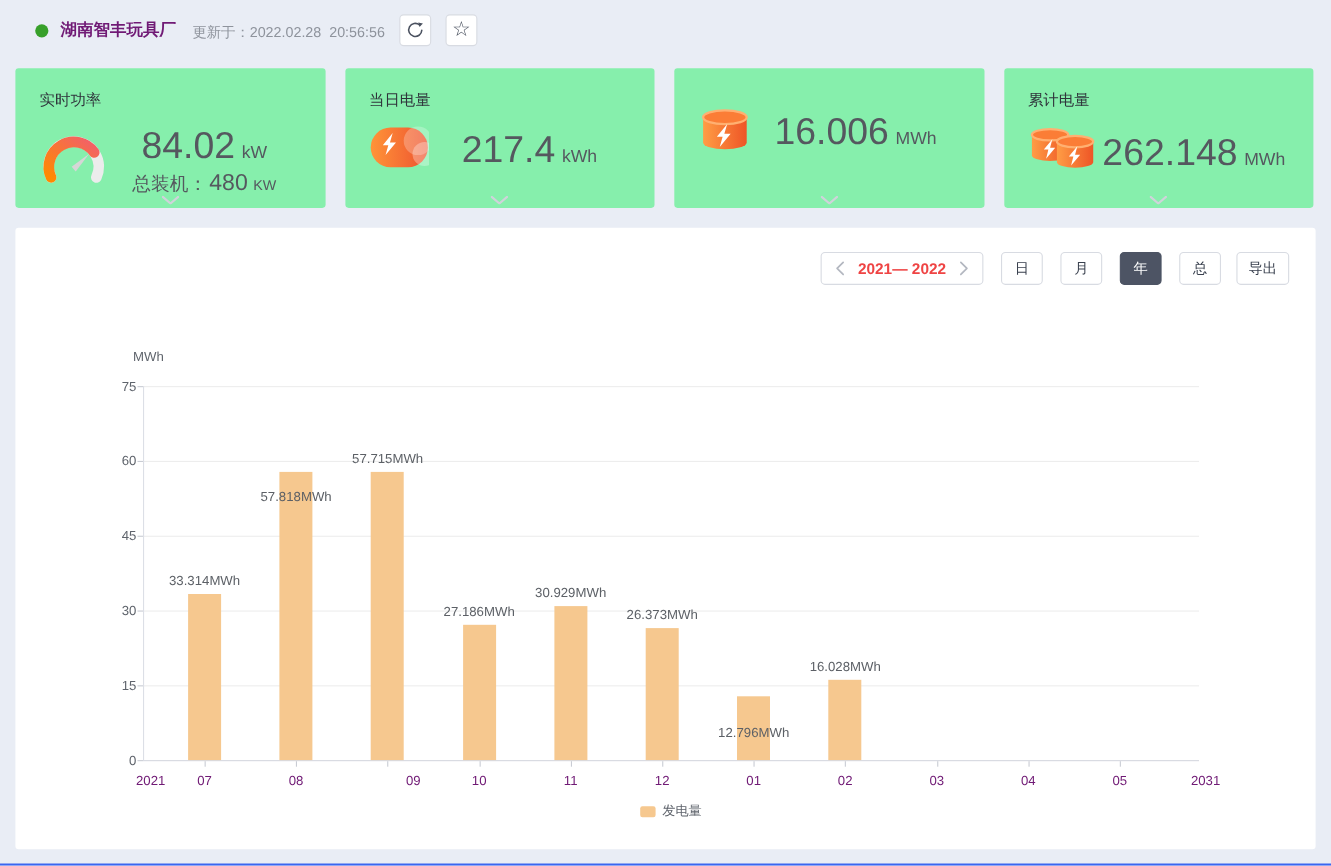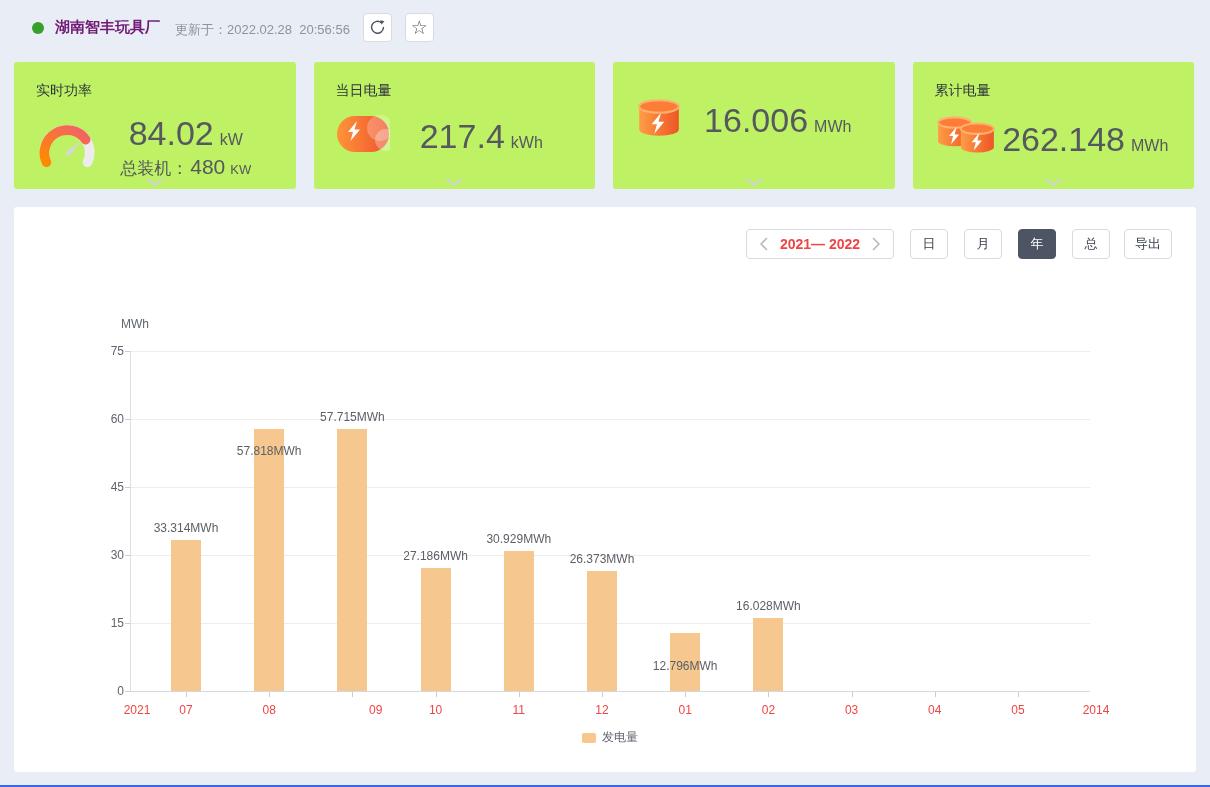--- a/index.html
+++ b/index.html
@@ -18,21 +18,21 @@
   .updated { margin-left:15px; margin-top:4px; font-size:13px; color:#8e939c; white-space:pre; }
   .icon-btn { width:29px; height:29px; margin-left:13px; background:#fff;
     border:1px solid #d8dbe2; border-radius:4px; display:flex; align-items:center;
     justify-content:center; cursor:pointer; color:#4b5260; }
   .icon-btn:first-of-type { margin-left:18px; }
   .star-glyph { font-size:19px; line-height:1; color:#4b5260; }
 
   
   .stats { position:absolute; top:62px; left:14px; width:1180px;
     display:grid; grid-template-columns:repeat(4,1fr); gap:18px; }
-  .card { position:relative; background:#bef264; border-radius:3px; height:127px; padding:20px 22px 0; }
+  .card { position:relative; background:#86efac; border-radius:3px; height:127px; padding:20px 22px 0; }
   .card-label { font-size:14px; color:#2f343b; }
   .card-body { display:flex; align-items:center; margin-top:14px; }
   .card-icon { flex:0 0 auto; }
   .card-value-block { flex:1; display:flex; flex-direction:column; align-items:center; }
   .value-line { display:flex; align-items:baseline; }
   .big-num { font-size:34px; color:#55585f; }
   .unit { font-size:16px; color:#55585f; margin-left:6px; }
   .sub-line { display:flex; align-items:baseline; margin-top:2px; color:#55585f; }
   .sub-label { font-size:17px; }
   .sub-num { font-size:21px; margin-left:2px; }
@@ -57,21 +57,21 @@
   .tbtn.export { margin-left:14px; }
 
   
   #chart { position:absolute; left:0; top:110px; width:1182px; height:450px; }
   .gridline { position:absolute; height:1px; background:#ededed; }
   .gridline.axis { background:#d5d8df; }
   .yaxis-line { position:absolute; width:1px; background:#dcdfe6; }
   .ytick { position:absolute; width:5px; height:1px; background:#c9ccd4; }
   .xtick { position:absolute; width:1px; height:5px; background:#c9ccd4; }
   .ylab { position:absolute; width:40px; text-align:right; font-size:12px; color:#5f646c; }
-  .xlab { position:absolute; width:60px; text-align:center; font-size:12px; color:#ef4444; }
+  .xlab { position:absolute; width:60px; text-align:center; font-size:12px; color:#701a75; }
   .bar { position:absolute; background:#F6C88F; }
   .bar-label { position:absolute; width:110px; text-align:center; font-size:12px; color:#5c6066; }
   .axis-title { position:absolute; font-size:12px; color:#5f646c; }
   .legend { position:absolute; display:flex; align-items:center; cursor:pointer; }
   .legend-swatch { width:14px; height:10px; border-radius:2px; }
   .legend-text { margin-left:6px; font-size:12px; color:#5f646c; }
 
   .bottom-bar { position:absolute; left:0; bottom:0; width:100%; height:2px; background:#3b66f0; }
 </style>
 </head>
@@ -308,17 +308,17 @@
       <div class="xlab" style="left: 724.4px; top: 386px;">02</div>
       <div class="bar" style="left: 739.4px; top: 301.34px; width: 30px; height: 72.6603px; background: rgb(246, 200, 143);"></div>
       <div class="bar-label" style="left: 699.4px; top: 282.34px;">16.028MWh</div>
       <div class="xtick" style="left: 837.6px; top: 375px;"></div>
       <div class="xlab" style="left: 807.6px; top: 386px;">03</div>
       <div class="xtick" style="left: 920.8px; top: 375px;"></div>
       <div class="xlab" style="left: 890.8px; top: 386px;">04</div>
       <div class="xtick" style="left: 1004px; top: 375px;"></div>
       <div class="xlab" style="left: 974px; top: 386px;">05</div>
       <div class="xlab" style="left: 93px; top: 386px;">2021</div>
-      <div class="xlab" style="left: 1052px; top: 386px;">2014</div>
+      <div class="xlab" style="left: 1052px; top: 386px;">2031</div>
     </div>
 </div>
 
 <div class="bottom-bar"></div>
 
 </body></html>

